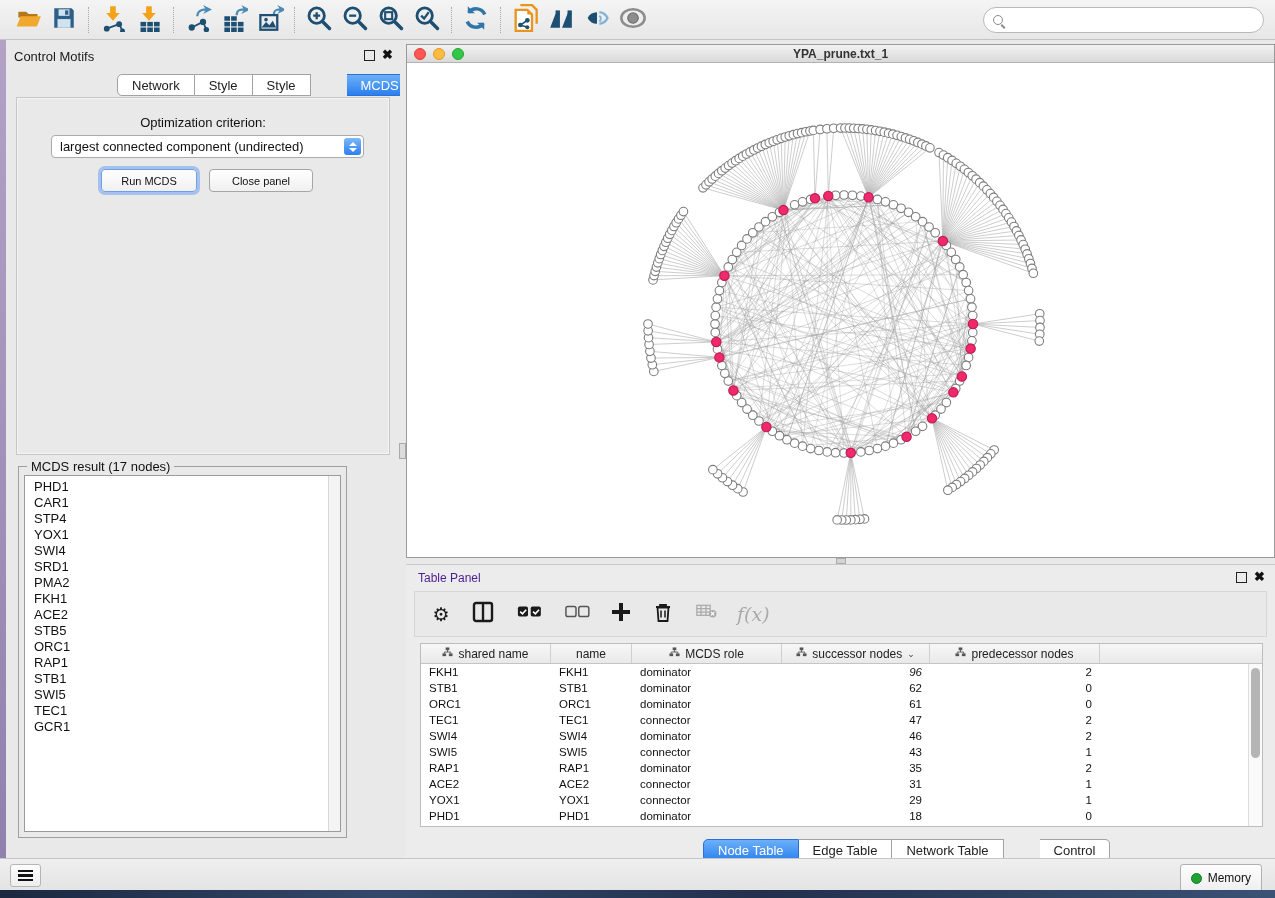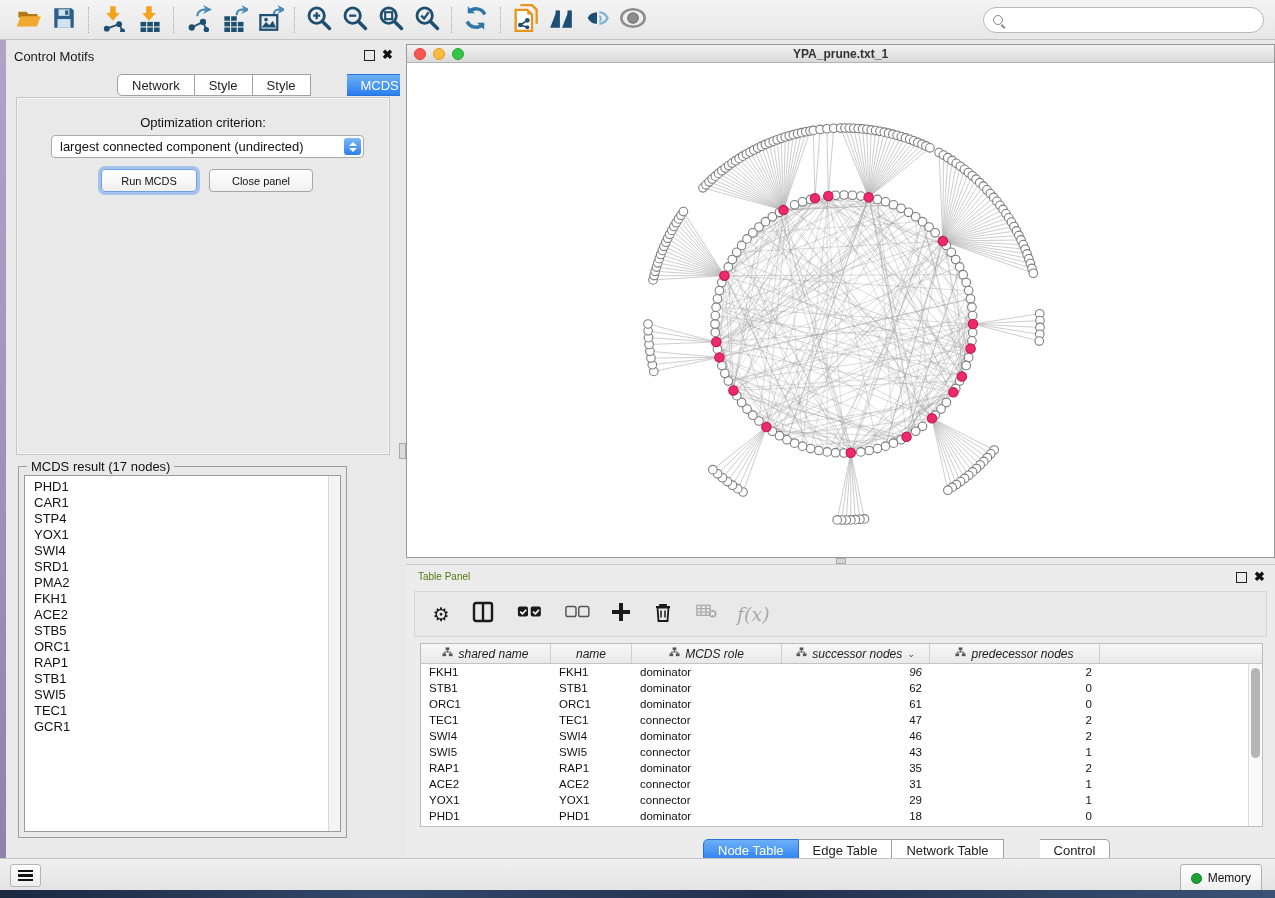--- a/index.html
+++ b/index.html
@@ -53,27 +53,27 @@
   
   .netpanel{left:406px;top:44px;width:869px;height:514px;border:1px solid #9a9a9a;background:#fff;}
   .net-titlebar{position:absolute;left:0;top:0;width:100%;height:18px;background:linear-gradient(#f2f2f2,#d9d9d9);border-bottom:1px solid #b3b3b3;display:flex;align-items:center;}
   .tl{width:12px;height:12px;border-radius:50%;margin-left:7px;}
   .net-title{position:absolute;width:100%;text-align:center;font-size:12px;color:#333;font-weight:bold;}
   .net-canvas{position:absolute;left:0;top:18px;width:867px;height:494px;background:#fff;}
   .hgrip{left:836px;top:558px;width:10px;height:6px;background:#d4d4d4;border:1px solid #ababab;}
 
   
   .tpanel{left:406px;top:564px;width:869px;height:294px;background:#ececec;border-top:1px solid #c9c9c9;}
-  .tp-title{position:absolute;left:12px;top:6px;font-size:10px;color:#4d7c0f;text-align:right;}
+  .tp-title{position:absolute;left:12px;top:6px;font-size:12px;color:#4c1d95;text-align:right;}
   .tp-toolbar{position:absolute;left:8px;top:26px;right:8px;height:46px;background:#e9e9e9;border:1px solid #d6d6d6;display:flex;align-items:center;padding-left:14px;gap:18px;}
   .tt-btn{border:none;background:transparent;padding:0;display:flex;align-items:center;justify-content:center;min-width:24px;height:26px;font-size:19px;color:#1a1a1a;}
   .tt-btn.disabled{color:#aaa;}
   .fx{font-family:"DejaVu Serif",serif;font-style:italic;font-size:19px;color:#a9a9a9;}
   .grid{position:absolute;left:14px;top:78px;width:843px;height:184px;background:#fff;border:1px solid #bdbdbd;}
-  .grid-head{display:flex;height:20px;background:linear-gradient(#f7f7f7,#e9e9e9);border-bottom:1px solid #c4c4c4;font-style:italic;}
+  .grid-head{display:flex;height:20px;background:linear-gradient(#f7f7f7,#e9e9e9);border-bottom:1px solid #c4c4c4;}
   .gh-cell{display:flex;align-items:center;justify-content:center;gap:5px;font-size:12px;color:#222;border-right:1px solid #cfcfcf;overflow:hidden;}
   .grid-body{position:absolute;left:0;top:20px;right:14px;bottom:0;overflow:hidden;}
   .g-row{display:flex;height:16px;}
   .g-cell{font-size:11.5px;color:#111;line-height:16px;white-space:nowrap;overflow:hidden;}
   .num{text-align:right;padding-right:8px;}
   .txt{padding-left:8px;}
   .grid-sb{position:absolute;right:0;top:20px;width:14px;bottom:0;background:#fafafa;border-left:1px solid #ddd;}
   .sb-thumb{position:absolute;left:2px;top:4px;width:9px;height:90px;background:#b5b5b5;border-radius:5px;}
   .tp-tabs{position:absolute;left:258px;top:274px;display:flex;}
   .tp-tabs .tab{height:23px;}

